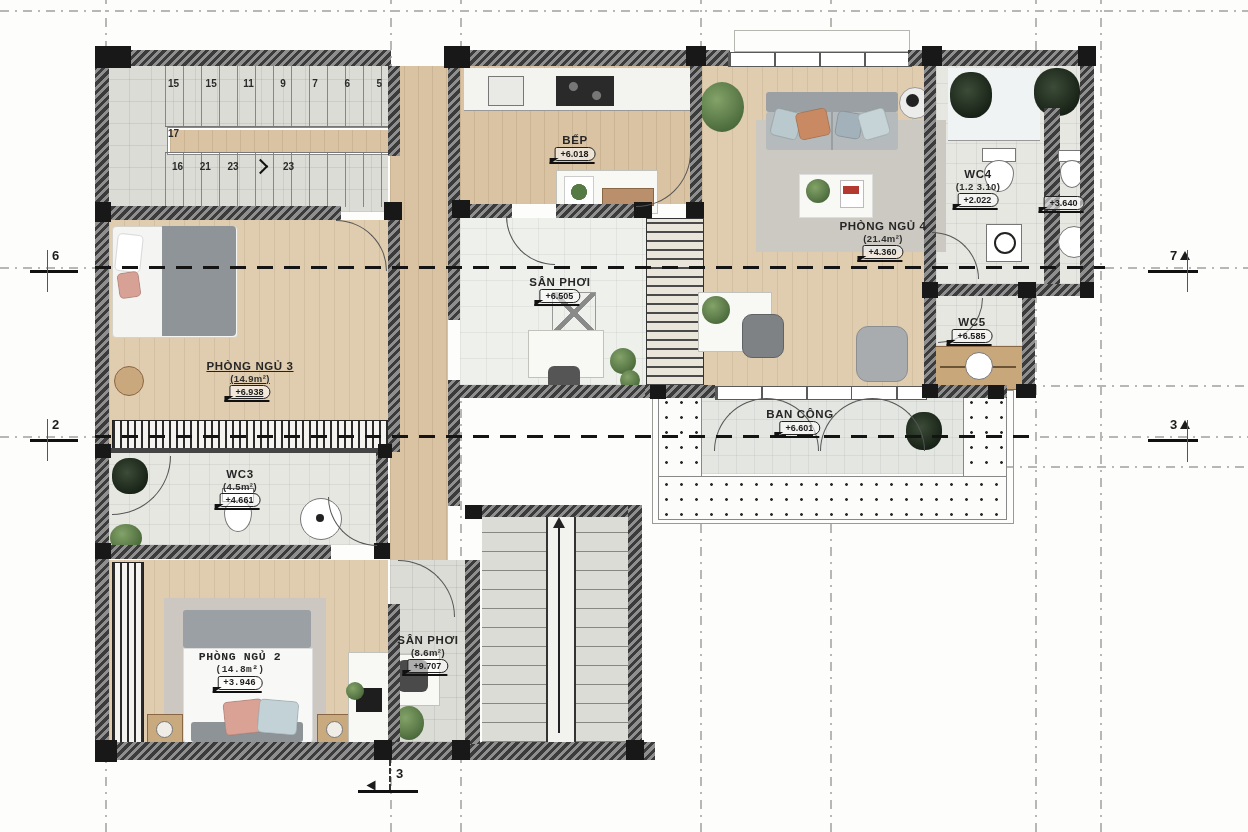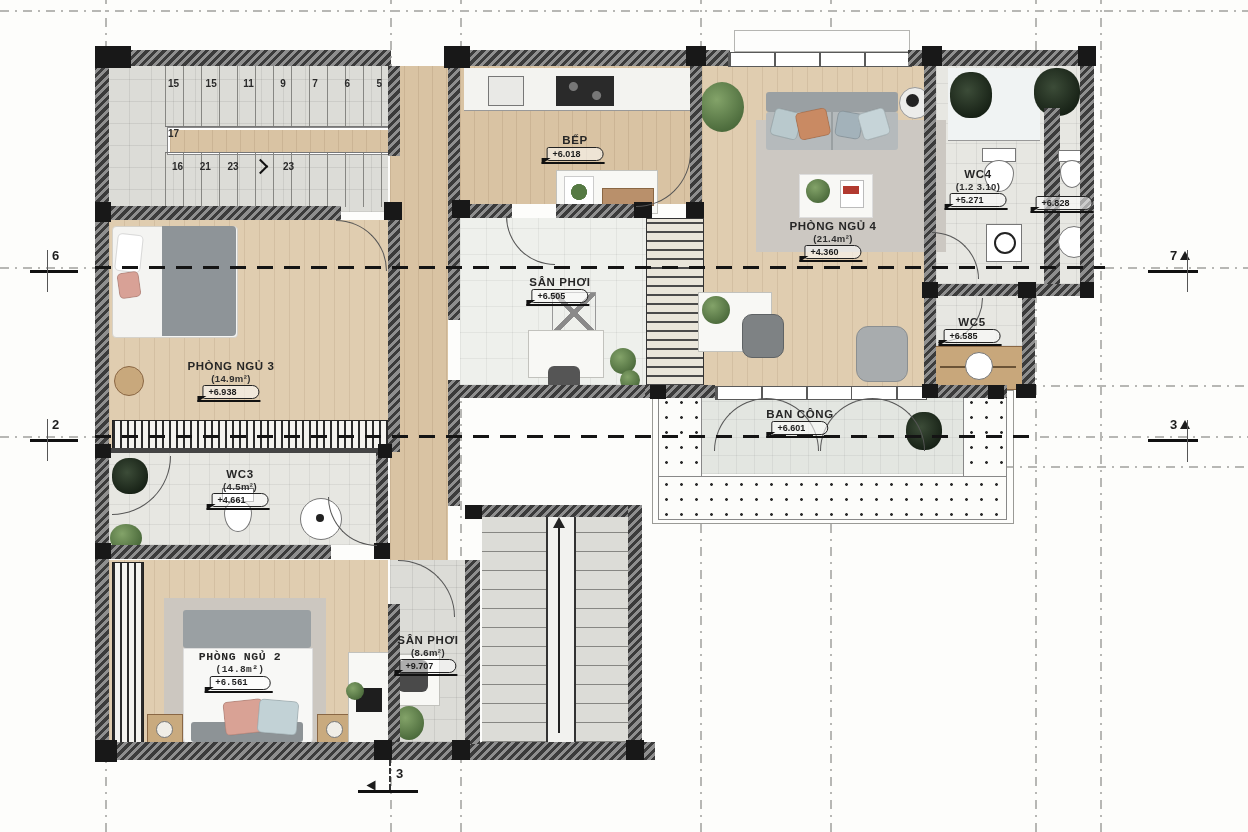--- a/index.html
+++ b/index.html
@@ -38,21 +38,21 @@
   .whitef{background:#f8f8f5;border:1px solid #c2c2bd;}
   .gray1{background:#9aa0a3;}
   .gray2{background:#b5babc;}
   .pil{border-radius:5px;border:1px solid rgba(0,0,0,.15);}
   .fix{background:#fff;border:1.4px solid #777;}
   .circ{border-radius:50%;}
   
   .rlabel{position:absolute;transform:translateX(-50%);display:flex;flex-direction:column;align-items:center;gap:1px;z-index:40;white-space:nowrap;}
   .rl-name{font-size:11.5px;font-weight:700;letter-spacing:.6px;color:#262626;}
   .rl-area{font-size:9.5px;font-weight:600;color:#2e2e2e;letter-spacing:.4px;}
-  .tag{display:inline-block;border:1.5px solid #222;border-radius:3px 10px 10px 3px;padding:0 22px 0 5px;
+  .tag{display:inline-block;border:1.5px solid #222;border-radius:3px 10px 10px 3px;padding:0 6px 0 5px;
        font-size:9px;line-height:12px;font-weight:600;background:rgba(255,255,255,.55);position:relative;color:#1c1c1c;}
   .tag::before{content:'';position:absolute;left:-6px;bottom:-4px;width:115%;border-bottom:2px solid #111;}
   .tag::after{content:'';position:absolute;left:-6px;bottom:-4px;border-style:solid;border-width:0 0 6px 9px;border-color:transparent transparent #111 transparent;transform:rotate(180deg);}
   .stairnum{font-size:10px;font-weight:600;color:#2a2a2a;}
   .axlbl{font-size:13px;font-weight:600;color:#1d1d1d;z-index:45;}
   .tick{background:#111;height:2.5px;z-index:45;}
   .tickv{background:#555;width:1.4px;z-index:45;}
   .tri{width:0;height:0;border-left:5px solid transparent;border-right:5px solid transparent;border-bottom:9px solid #1c1c1c;z-index:45;}
   .chev{width:9px;height:9px;border-right:2.6px solid #111;border-bottom:2.6px solid #111;transform:rotate(-45deg);margin-top:1px;}
 </style>
@@ -297,42 +297,42 @@
   <div class="abs tickv" style="left:1187px;top:420px;height:42px;"></div>
   <span class="abs axlbl" style="left:396px;top:766px;">3</span>
   <div class="abs" style="left:389px;top:760px;width:0;height:30px;border-left:2px dashed #333;"></div>
   <div class="abs tick" style="left:358px;top:790px;width:60px;"></div>
   <div class="abs tri" style="left:366px;top:781px;transform:rotate(-90deg);"></div>
 
   <div class="rlabel" style="left:575px;top:134px;">
     <span class="rl-name">BẾP</span>
     <span class="tag">+6.018</span>
   </div>
-  <div class="rlabel" style="left:833px;top:220px;">
+  <div class="rlabel" style="left:883px;top:220px;">
     <span class="rl-name">PHÒNG NGỦ 4</span>
     <span class="rl-area">(21.4m²)</span>
     <span class="tag">+4.360</span>
   </div>
-  <div class="rlabel" style="left:231px;top:360px;">
+  <div class="rlabel" style="left:250px;top:360px;text-decoration:underline;">
     <span class="rl-name">PHÒNG NGỦ 3</span>
     <span class="rl-area">(14.9m²)</span>
     <span class="tag">+6.938</span>
   </div>
   <div class="rlabel" style="left:240px;top:650px;font-family:Liberation Mono, monospace;">
     <span class="rl-name">PHÒNG NGỦ 2</span>
     <span class="rl-area">(14.8m²)</span>
-    <span class="tag">+6.561</span>
+    <span class="tag">+3.946</span>
   </div>
   <div class="rlabel" style="left:978px;top:168px;">
     <span class="rl-name">WC4</span>
     <span class="rl-area">(1.2 3.10)</span>
-    <span class="tag">+5.271</span>
+    <span class="tag">+2.022</span>
   </div>
   <div class="rlabel" style="left:1064px;top:196px;">
-    <span class="tag">+6.828</span>
+    <span class="tag">+3.640</span>
   </div>
   <div class="rlabel" style="left:972px;top:316px;">
     <span class="rl-name">WC5</span>
     <span class="tag">+6.585</span>
   </div>
   <div class="rlabel" style="left:240px;top:468px;">
     <span class="rl-name">WC3</span>
     <span class="rl-area">(4.5m²)</span>
     <span class="tag">+4.661</span>
   </div>

